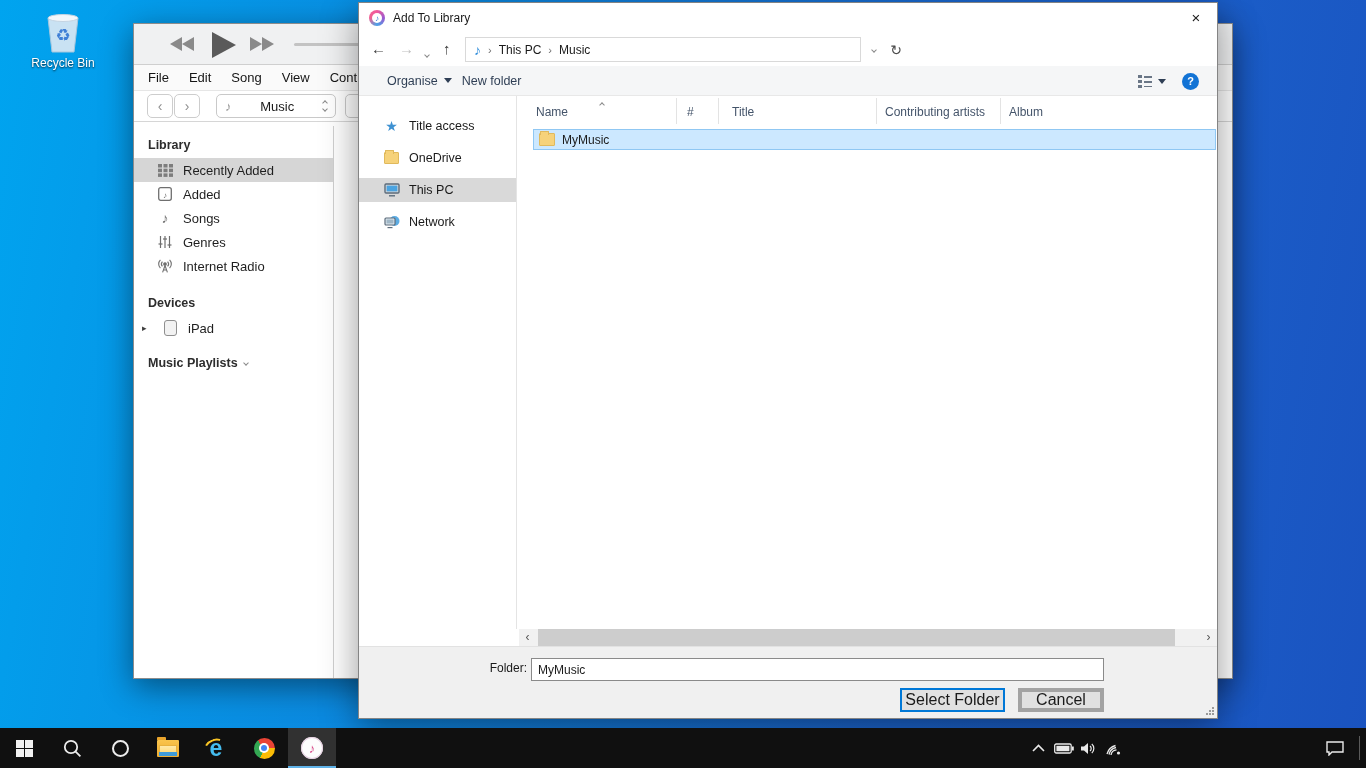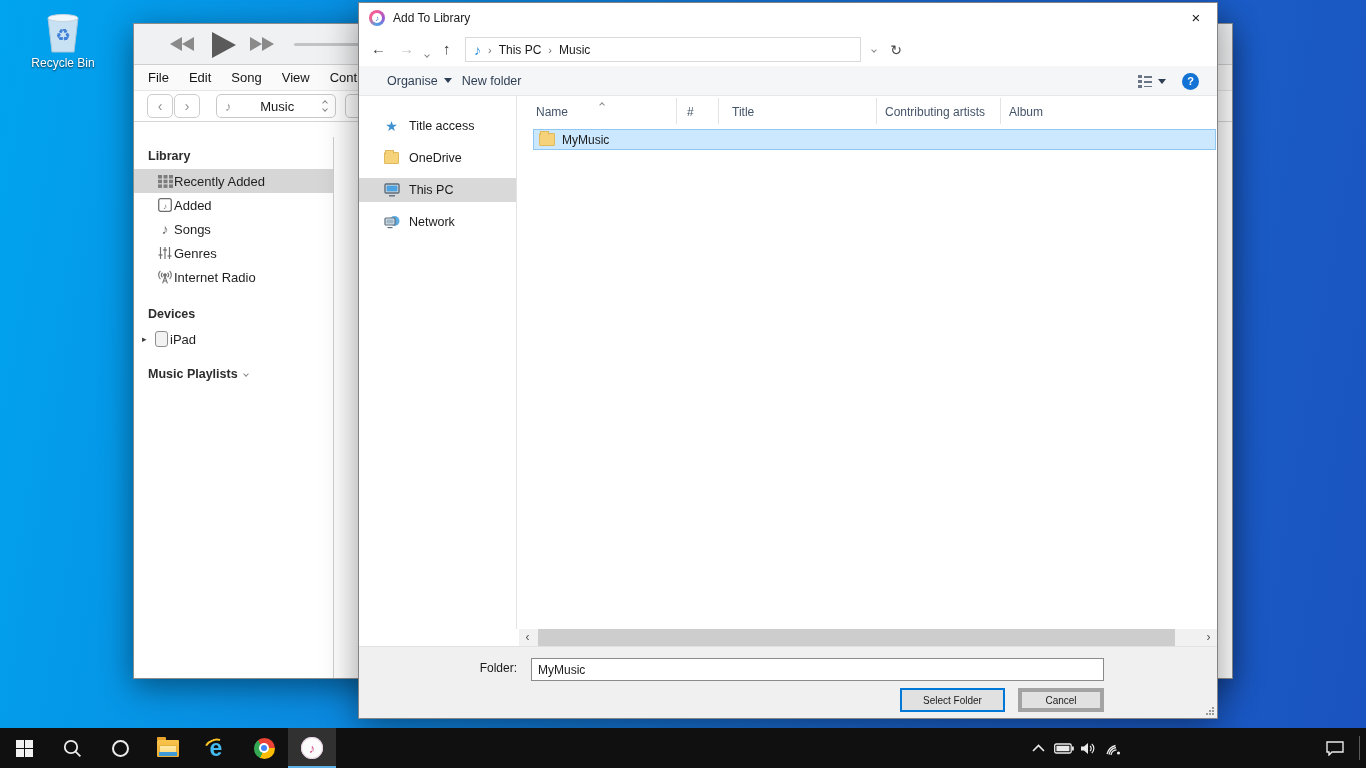--- a/index.html
+++ b/index.html
@@ -35,23 +35,23 @@
   .media-pill { left:82px; top:3px; width:120px; height:24px; border:1px solid #c9c9c9; border-radius:5px; background:#fff;
                 display:flex; align-items:center; padding:0 8px; gap:8px; font-size:13px; }
   .pill-note { color:#9a9a9a; font-size:13px; }
   .pill-label { flex:1; text-align:center; }
   .updown { display:flex; flex-direction:column; gap:2px; }
   .chev { display:inline-block; width:6px; height:6px; border:solid #8a8a8a; border-width:0 1.5px 1.5px 0; }
   .chev.up { transform:rotate(-135deg); } .chev.down { transform:rotate(45deg); }
   .chev.sm { width:4px; height:4px; }
   .pill-partial { left:211px; top:3px; width:40px; height:24px; border:1px solid #c9c9c9; border-radius:5px; background:#fff; }
   .it-body { left:0; top:98px; right:0; bottom:0; }
-  .it-sidebar { left:0; top:15px; width:200px; bottom:0; border-right:1px solid #d0d0d0; background:#fff; padding-top:8px; }
+  .it-sidebar { left:0; top:4px; width:200px; bottom:0; border-right:1px solid #d0d0d0; background:#fff; padding-top:8px; }
   .sb-header { padding:4px 14px 6px; font-weight:bold; font-size:12.5px; color:#2d2d2d; }
-  .sb-item { height:24px; display:flex; align-items:center; padding-left:22px; font-size:13px; color:#1f1f1f; }
+  .sb-item { height:24px; display:flex; align-items:center; padding-left:22px; gap:9px; font-size:13px; color:#1f1f1f; }
   .sb-item.sel { background:#d6d6d6; }
   .sb-ico { width:18px; display:flex; justify-content:center; color:#7d7d7d; }
   .sb-ico svg { display:block; }
   .dev-row { padding-left:8px; }
   .exp { color:#3c3c3c; font-size:9px; width:10px; }
   .ipad-glyph { width:13px; height:16px; border:1.5px solid #8f8f8f; border-radius:3px; background:#f2f2f2; }
   .pl-header { margin-top:16px; display:flex; align-items:center; gap:6px; padding-left:14px; font-weight:bold; font-size:12.5px; color:#2d2d2d; }
 
   
   .dialog { left:358px; top:2px; width:860px; height:717px; background:#fff; border:1px solid #848484;
@@ -105,24 +105,24 @@
   .file-row { left:15px; top:33px; right:1px; height:21px; background:#cce8ff; border:1px solid #8fc7f3;
               display:flex; align-items:center; padding-left:5px; gap:7px; font-size:12px; }
   .folder-glyph { width:15px; height:12px; position:relative; background:#f6d27a; border:1px solid #e0b95c; border-radius:1px; }
   .folder-glyph::before { content:""; position:absolute; left:0; top:-3px; width:7px; height:3px; background:#f6d27a; border:1px solid #e0b95c; border-bottom:none; border-radius:1px 1px 0 0; }
   .folder-glyph.big { width:16px; height:13px; }
   .hscroll { left:160px; top:626px; right:0; height:17px; background:#f1f1f1; display:flex; align-items:center; }
   .hs-arrow { width:17px; text-align:center; color:#555; font-size:12px; line-height:17px; }
   .hs-track { flex:1; height:17px; position:relative; }
   .hs-thumb { position:absolute; left:2px; top:0; width:96%; height:17px; background:#cdcdcd; }
   .dlg-footer { left:0; top:643px; right:0; bottom:0; background:#f0f0f0; border-top:1px solid #e2e2e2; }
-  .folder-lbl { left:120px; top:14px; width:38px; text-align:right; font-size:12px; }
+  .folder-lbl { left:130px; top:14px; width:38px; text-align:right; font-size:12px; }
   .folder-input { left:172px; top:11px; width:573px; height:23px; border:1px solid #8a8a8a; background:#fff; padding:0 6px;
                   font-family:"Liberation Sans",sans-serif; font-size:12px; color:#1a1a1a; outline:none; }
-  .btn { position:absolute; top:41px; height:24px; background:#e1e1e1; font-size:10px; display:flex; align-items:center; justify-content:center; }
+  .btn { position:absolute; top:41px; height:24px; background:#e1e1e1; font-size:16px; display:flex; align-items:center; justify-content:center; }
   .btn.primary { left:541px; width:105px; border:2px solid #0078d7; }
   .btn.plain { left:659px; width:86px; border:4px solid #a3a3a3; }
   .grip { right:3px; bottom:3px; width:8px; height:8px;
           background:radial-gradient(circle at 1px 7px,#9a9a9a 1px,transparent 1.2px),
                      radial-gradient(circle at 4px 4px,#9a9a9a 1px,transparent 1.2px),
                      radial-gradient(circle at 7px 1px,#9a9a9a 1px,transparent 1.2px),
                      radial-gradient(circle at 4px 7px,#9a9a9a 1px,transparent 1.2px),
                      radial-gradient(circle at 7px 4px,#9a9a9a 1px,transparent 1.2px),
                      radial-gradient(circle at 7px 7px,#9a9a9a 1px,transparent 1.2px); }
 

